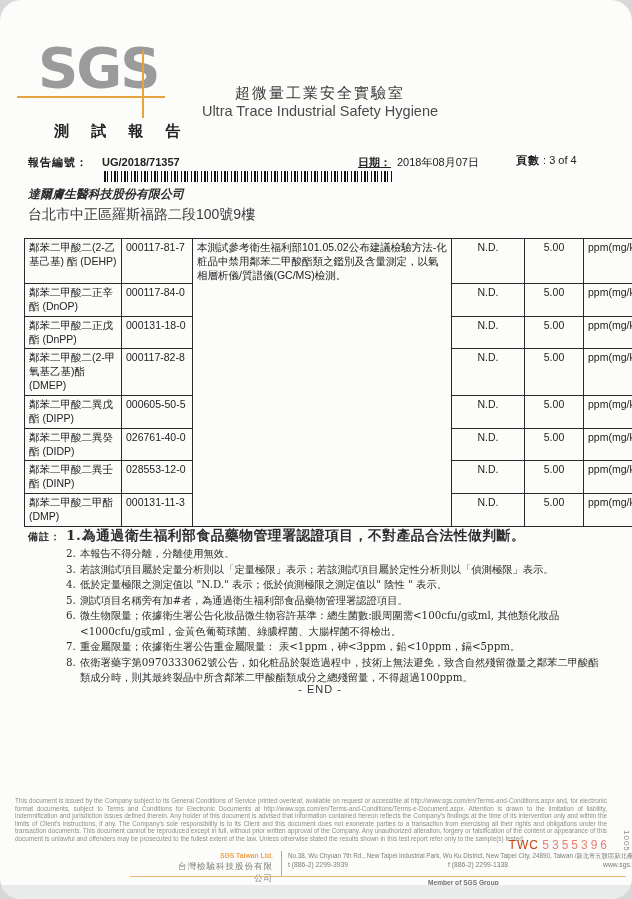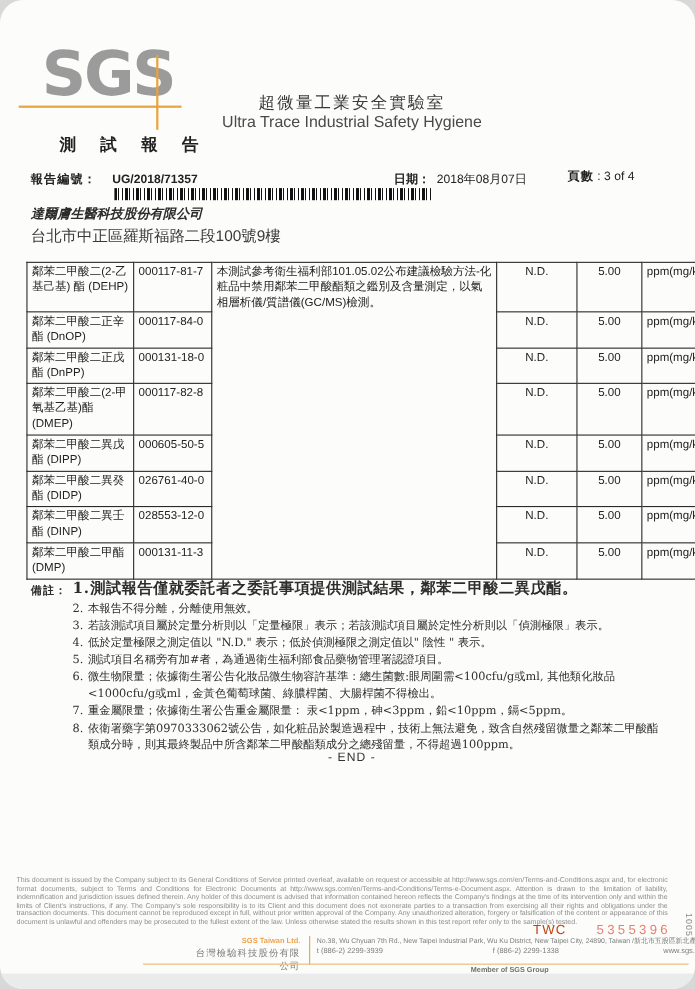--- a/index.html
+++ b/index.html
@@ -18,21 +18,21 @@
   .lab-title-en{position:absolute;left:0;top:103px;width:640px;text-align:center;
     font-size:14.5px;color:#4a4a4a;}
   .report-title{position:absolute;left:54px;top:122px;font-size:15px;font-weight:bold;
     color:#222;letter-spacing:9px;}
   .report-no-row{position:absolute;left:28px;top:155px;font-size:11px;color:#222;}
   .report-no-row .lbl{font-weight:bold;letter-spacing:1px;}
   .report-no-row .val{font-weight:bold;margin-left:14px;}
   .barcode{position:absolute;left:104px;top:171px;width:288px;height:11px;
     background:repeating-linear-gradient(90deg,#111 0px,#111 2px,#fff 2px,#fff 3px,#111 3px,#111 4px,#fff 4px,#fff 7px,#111 7px,#111 8px,#fff 8px,#fff 10px);}
   .date-row{position:absolute;left:358px;top:155px;font-size:11px;color:#222;}
-  .date-row .lbl{font-weight:bold;}
+  .date-row .lbl{font-weight:bold;text-decoration:underline;}
   .date-row .val{font-weight:normal;margin-left:6px;}
   .page-row{position:absolute;left:516px;top:153px;font-size:11px;color:#222;}
   .page-row .lbl{font-weight:bold;letter-spacing:1px;}
   .client-name{position:absolute;left:28px;top:186px;font-size:12px;font-weight:bold;color:#2c2c2c;font-style:italic;}
   .client-addr{position:absolute;left:28px;top:206px;font-size:14px;color:#3a3a3a;}
   
   .results{position:absolute;left:24px;top:238px;width:588px;border-collapse:collapse;
     table-layout:fixed;font-size:10.5px;color:#222;}
   .results td{border:1px solid #2a2a2a;padding:2px 4px;vertical-align:top;line-height:1.32;}
   .results .c-name{width:88px;}
@@ -53,21 +53,21 @@
   .remark-item .txt{flex:1;}
   .remark-item.big{font-size:13.8px;line-height:22px;font-weight:bold;letter-spacing:0.5px;}
   .remark-item.big .no{flex:0 0 16px;}
   .end-marker{position:absolute;left:0;top:683px;width:640px;text-align:center;
     font-size:11px;color:#333;letter-spacing:1px;}
   
   .legal{position:absolute;left:15px;top:797px;width:592px;font-size:6.4px;line-height:7.6px;
     color:#8e8e8e;text-align:justify;}
   .twc-stamp{position:absolute;right:22px;top:838px;font-size:12px;}
   .twc-stamp .pfx{color:#c2410c;letter-spacing:1px;}
-  .twc-stamp .num{color:#e87f70;letter-spacing:3px;margin-left:24px;}
+  .twc-stamp .num{color:#e87f70;letter-spacing:3px;}
   .side-number{position:absolute;right:1px;top:830px;writing-mode:vertical-rl;
     font-size:8px;color:#8a8a8a;letter-spacing:1px;}
   .footer-bar{position:absolute;left:130px;top:851px;right:6px;display:flex;}
   .fb-left{flex:0 0 95px;text-align:right;padding-right:8px;margin-left:48px;}
   .fb-left .en{font-size:6.8px;color:#efa34c;font-weight:bold;line-height:9px;}
   .fb-left .zh{font-size:8.5px;color:#7d7d7d;line-height:12px;letter-spacing:1px;}
   .fb-divider{flex:0 0 1px;background:#e6a33e;margin:0 6px 0 0;height:26px;}
   .fb-right{flex:1;color:#7d7d7d;}
   .fb-addr{font-size:6.3px;line-height:9px;white-space:nowrap;}
   .fb-contacts{display:flex;font-size:6.8px;line-height:10px;}
@@ -164,21 +164,21 @@
         <td class="c-limit">5.00</td>
         <td class="c-unit">ppm(mg/kg)</td>
       </tr>
     </tbody>
   </table>
 
   <div class="remarks">
     <span class="remarks-label">備註：</span>
     <div class="remark-item big">
       <span class="no">1.</span>
-      <span class="txt">測試報告僅就委託者之委託事項提供測試結果，鄰苯二甲酸二異戊酯。</span>
+      <span class="txt">為通過衛生福利部食品藥物管理署認證項目，不對產品合法性做判斷。</span>
     </div>
     <div class="remark-item">
       <span class="no">2.</span>
       <span class="txt">本報告不得分離，分離使用無效。</span>
     </div>
     <div class="remark-item">
       <span class="no">3.</span>
       <span class="txt">若該測試項目屬於定量分析則以「定量極限」表示；若該測試項目屬於定性分析則以「偵測極限」表示。</span>
     </div>
     <div class="remark-item">

